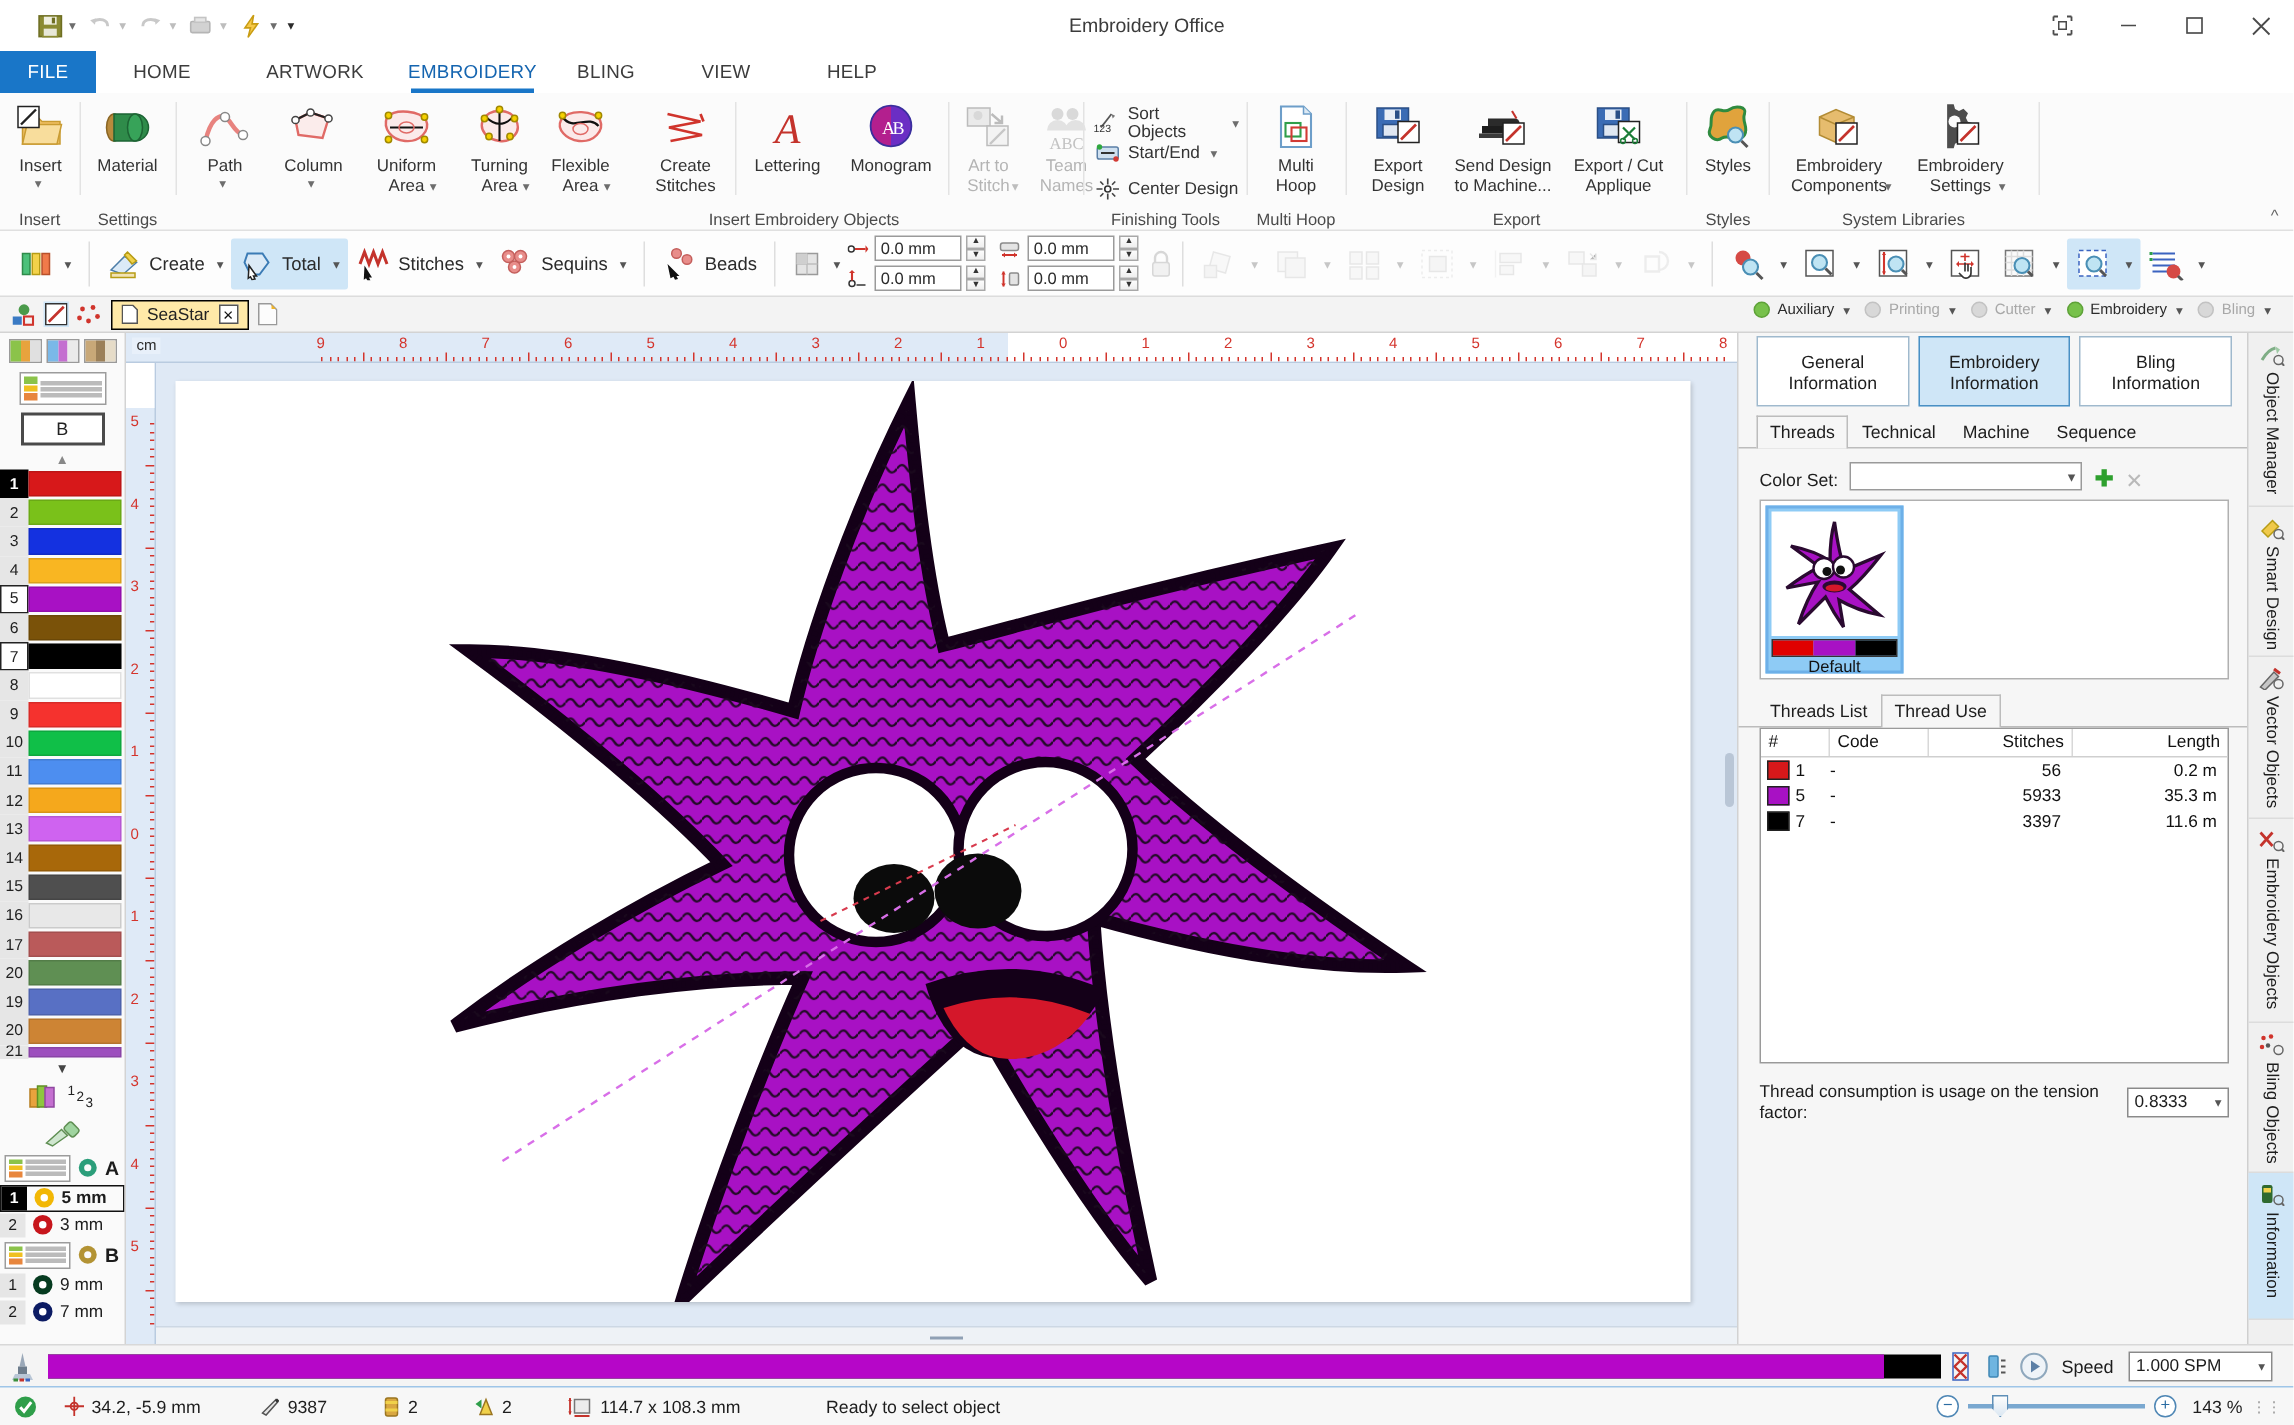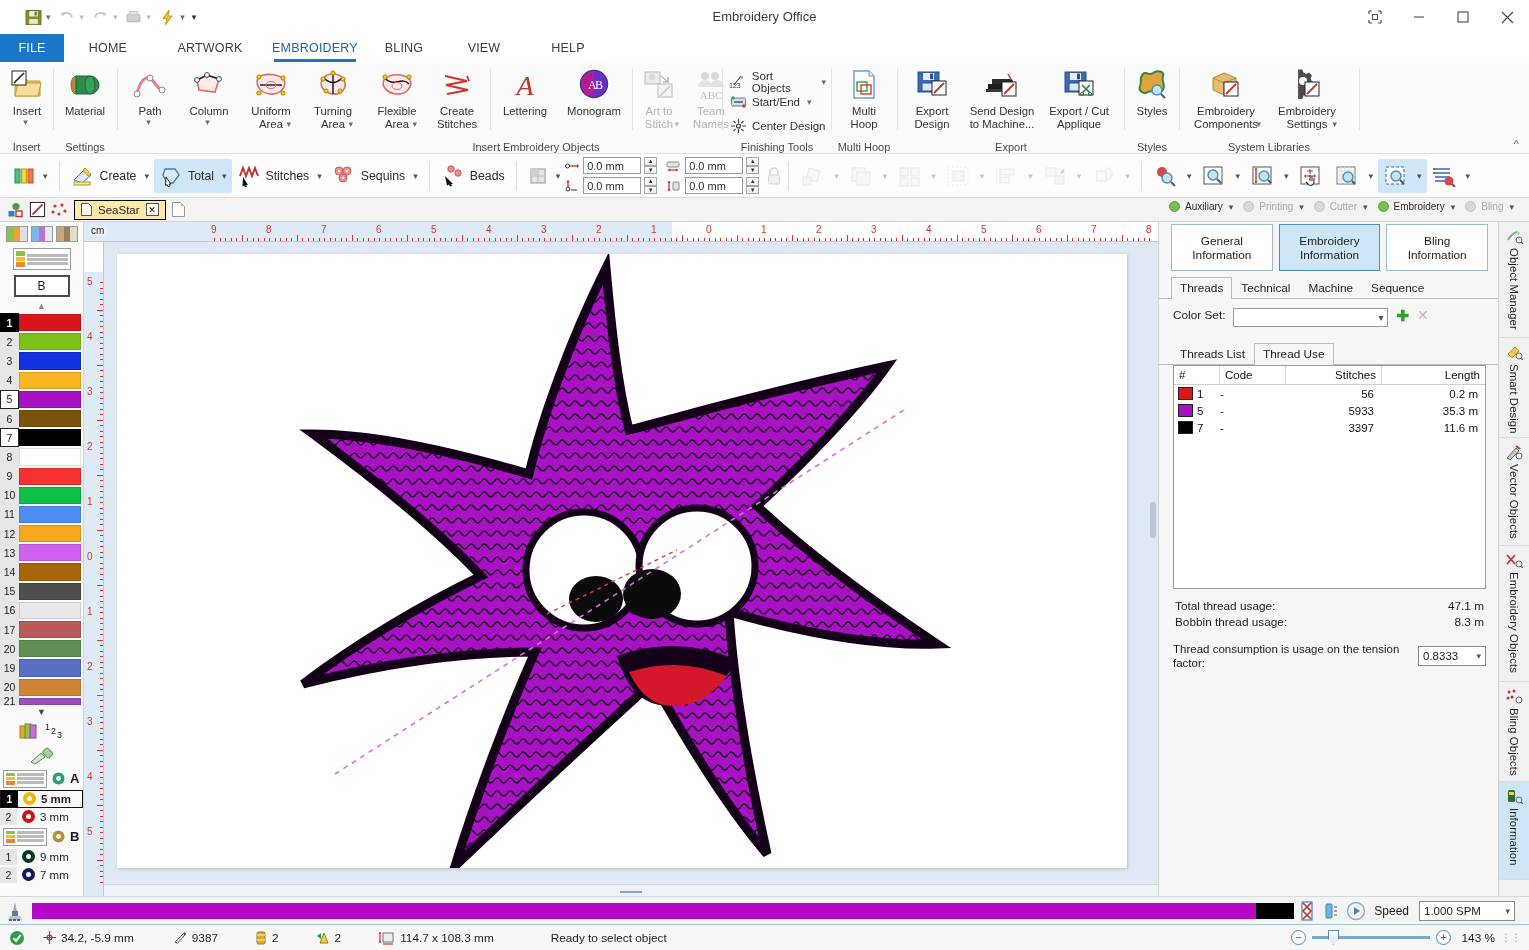--- a/index.html
+++ b/index.html
@@ -209,21 +209,21 @@
     display: flex; flex-direction: column; align-items: center; justify-content: center;
     font-size: 11.8px; color: #1d1d1d; line-height: 14px; text-align: center;
   }
   .bigtab.active { background: #cfe6f7; border-color: #4a90c4; }
   .subtabs { display: flex; padding: 6px 0 0 12px; border-bottom: 1px solid #bcbcbc; }
   .subtab {
     padding: 3px 8px; font-size: 11.8px; color: #1d1d1d;
     border: 1px solid transparent; border-bottom: none; background: transparent;
   }
   .subtab.active { background: #f6f6f6; border-color: #bcbcbc; margin-bottom: -1px; }
-  .colorset-row { display: flex; align-items: flex-start; gap: 8px; padding: 9px 12px 6px 14px; }
+  .colorset-row { display: flex; align-items: flex-end; gap: 8px; padding: 9px 12px 6px 14px; }
   .cs-label { font-size: 11.8px; }
   .cs-select {
     width: 155px; height: 19px; border: 1px solid #9a9a9a; background: #fff;
     display: flex; align-items: center; justify-content: flex-end; padding-right: 4px;
     font-size: 10px; color: #555;
   }
   .plusbtn { color: #2ea02e; font-size: 15px; font-weight: bold; line-height: 1; }
   .xbtn { color: #b9b9b9; font-size: 14px; line-height: 1; }
   .swatchbox {
     margin: 0 12px 0 14px; height: 120px; border: 1px solid #b0b0b0; background: #fff;
@@ -473,21 +473,21 @@
               <circle cx="21" cy="5" r="2.1" fill="#f5d100" stroke="#a08800"></circle>
               <circle cx="11" cy="11" r="2.1" fill="#f5d100" stroke="#a08800"></circle>
               <circle cx="31" cy="11" r="2.1" fill="#f5d100" stroke="#a08800"></circle>
               <circle cx="14" cy="23" r="2.1" fill="#f5d100" stroke="#a08800"></circle>
               <circle cx="28" cy="23" r="2.1" fill="#f5d100" stroke="#a08800"></circle>
             </svg>
       </span>
       <span class="lbl">Turning Area</span>
       <span class="caret" style="position:absolute;right:4px;bottom:1px">▾</span>
     </div>
-    <div class="rbtn" style="left:250px;width:58px">
+    <div class="rbtn" style="left:240px;width:58px">
       <span class="ico">
         <svg width="42" height="34" viewBox="0 0 42 34">
               <path d="M8 12 C14 4 30 6 34 12 C37 19 30 27 20 26 C11 25 5 18 8 12Z" fill="#fbeaea" stroke="#e06a66" stroke-width="1.6"></path>
               <path d="M9 10 C16 20 26 8 33 16" stroke="#111" stroke-width="1.5" fill="none"></path>
               <ellipse cx="21" cy="18" rx="5" ry="3.6" fill="none" stroke="#e06a66"></ellipse>
               <circle cx="9" cy="9" r="2.1" fill="#f5d100" stroke="#a08800"></circle>
               <circle cx="33" cy="9" r="2.1" fill="#f5d100" stroke="#a08800"></circle>
             </svg>
       </span>
       <span class="lbl">Flexible Area</span>
@@ -1613,20 +1613,41 @@
     <div class="subtab">Technical</div>
     <div class="subtab">Machine</div>
     <div class="subtab">Sequence</div>
   </div>
   <div class="colorset-row">
     <span class="cs-label">Color Set:</span>
     <span class="cs-select">▾</span>
     <span class="plusbtn">✚</span>
     <span class="xbtn">✕</span>
   </div>
+  <div class="swatchbox">
+    <div class="designcard">
+      <div class="pic">
+        <svg width="80" height="78" viewBox="0 0 80 78">
+          <path d="M40 4 C42 18 44 28 47 36 L71 26 C64 35 56 44 50 49 L70 66 C60 64 50 60 43 56 L46 74 C41 67 37 60 34 54 L16 72 C20 60 25 50 29 44 L8 48 C16 42 24 37 30 34 L11 20 C21 22 31 26 37 30 C37 20 38 11 40 4Z" fill="#a811c4" stroke="#2a0a30" stroke-width="2.2"></path>
+          <circle cx="33" cy="35" r="7" fill="#fff" stroke="#2a0a30" stroke-width="1.6"></circle>
+          <circle cx="46" cy="34" r="7" fill="#fff" stroke="#2a0a30" stroke-width="1.6"></circle>
+          <circle cx="35" cy="37" r="3" fill="#111"></circle>
+              <circle cx="44" cy="36" r="3" fill="#111"></circle>
+          <ellipse cx="40" cy="47" rx="8" ry="4" fill="#2a0a30"></ellipse>
+          <ellipse cx="40" cy="48" rx="6" ry="2.4" fill="#d4172a"></ellipse>
+        </svg>
+      </div>
+      <div class="bar">
+        <i style="flex:1;background:#e00000"></i>
+            <i style="flex:1;background:#a811c4"></i>
+            <i style="flex:1;background:#000000"></i>
+      </div>
+      <div class="nm">Default</div>
+    </div>
+  </div>
   <div class="listtabs">
     <div class="subtab">Threads List</div>
     <div class="subtab active">Thread Use</div>
   </div>
   <div class="threadtable">
     <div class="tt-head">
       <div style="width:46px">#</div>
       <div style="width:66px">Code</div>
       <div style="width:96px;justify-content:flex-end">Stitches</div>
       <div style="flex:1;justify-content:flex-end;border-right:none">Length</div>
@@ -1650,30 +1671,20 @@
       <span class="c3">35.3 m</span>
     </div>
     <div class="tt-row">
       <span class="c0">
             <i class="sw" style="background:#000000"></i>
             <span>7</span>
           </span>
       <span class="c1">-</span>
       <span class="c2">3397</span>
       <span class="c3">11.6 m</span>
-    </div>
-  </div>
-  <div class="usage">
-    <div class="row">
-      <span>Total thread usage:</span>
-      <span>47.1 m</span>
-    </div>
-    <div class="row">
-      <span>Bobbin thread usage:</span>
-      <span>8.3 m</span>
     </div>
   </div>
   <div class="tension">
     <span style="flex:1">Thread consumption is usage on the tension factor:</span>
     <span class="fakesel">
       <span>0.8333</span>
       <span style="font-size:9px;color:#555">▾</span>
     </span>
   </div>
 </div>

